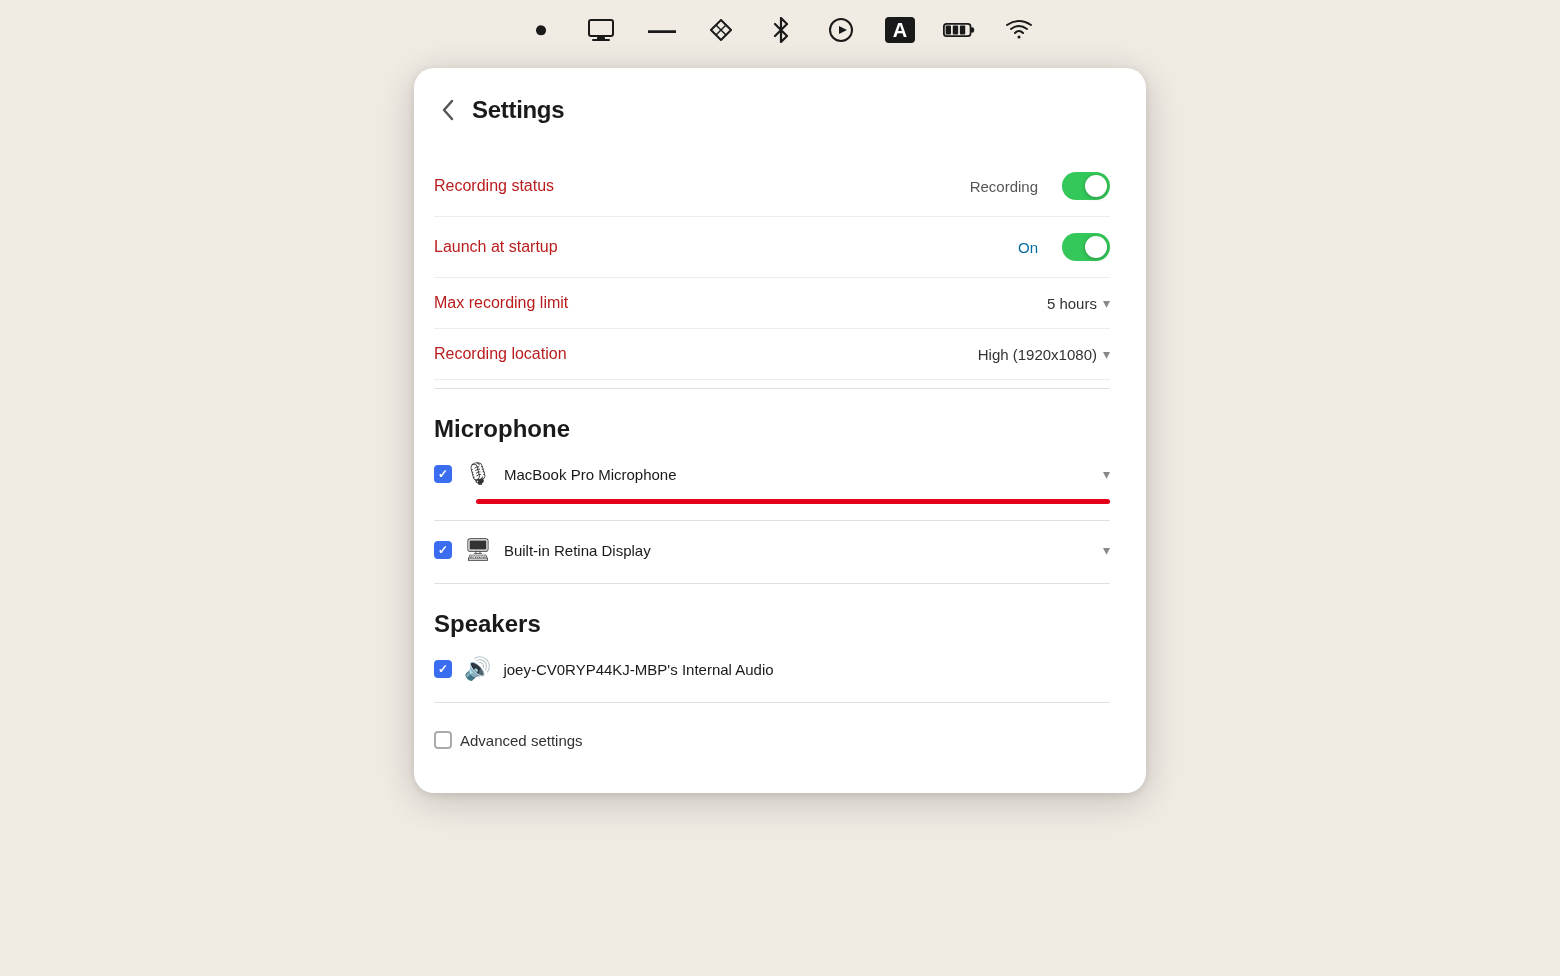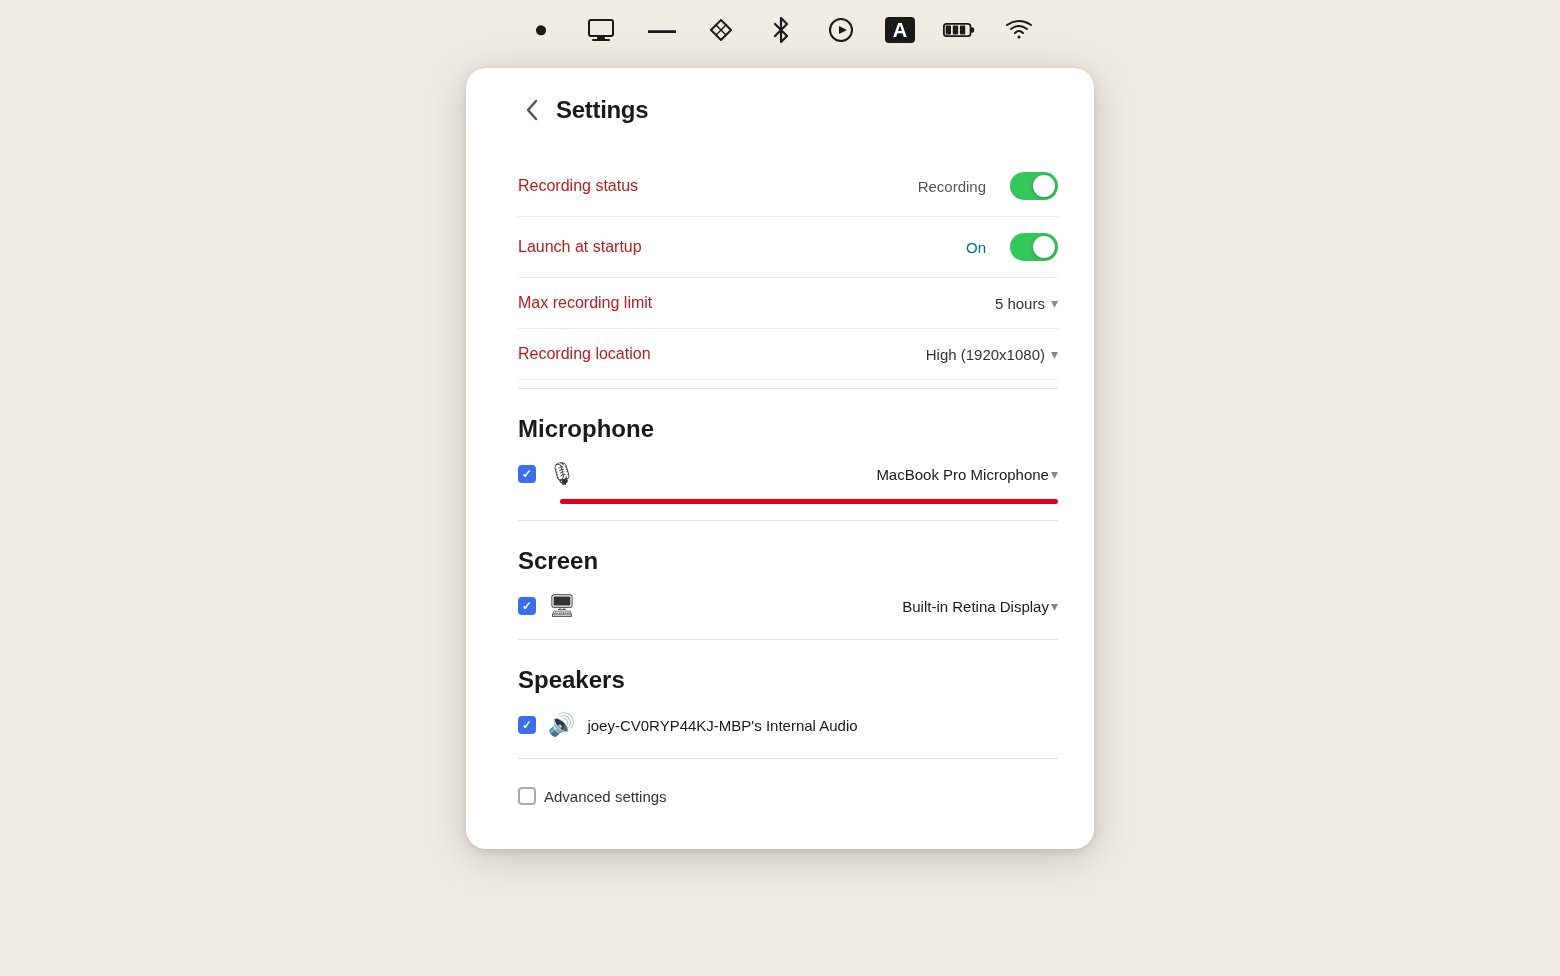--- a/index.html
+++ b/index.html
@@ -36,25 +36,25 @@
       color: #1a1a1a;
       cursor: pointer;
     }
 
     
     .settings-panel {
       position: absolute;
       top: 68px;
       left: 50%;
       transform: translateX(-50%);
-      width: 628px;
+      width: 732px;
       background: #ffffff;
       border-radius: 20px;
       box-shadow: 0 8px 40px rgba(0,0,0,0.18), 0 2px 8px rgba(0,0,0,0.10);
-      padding: 28px 36px 36px 52px;
+      padding: 28px 36px 36px 20px;
       min-height: 720px;
     }
 
     
     .settings-header {
       display: flex;
       align-items: center;
       gap: 10px;
       margin-bottom: 32px;
     }
@@ -201,21 +201,21 @@
 
     .device-icon {
       font-size: 22px;
       color: #333;
     }
 
     .device-dropdown {
       flex: 1;
       display: flex;
       align-items: center;
-      justify-content: flex-end;
+      justify-content: space-between;
       cursor: pointer;
     }
 
     .device-name {
       font-size: 15px;
       color: #1a1a1a;
       font-weight: 400;
     }
 
     
@@ -351,21 +351,20 @@
     <div class="device-dropdown">
       <span class="device-name">MacBook Pro Microphone</span>
       <span class="chevron-down">▾</span>
     </div>
   </div>
 
   <div class="audio-level-bar" style="width: calc(100% - 42px);"></div>
 
   <div class="section-divider" style="margin-top:16px;"></div>
 
-  <div class="section-header">Screen</div>
 
   <div class="device-row">
     <div class="checkbox checkbox-checked">
       <span class="checkmark">✓</span>
     </div>
     <span class="device-icon">🖥</span>
     <div class="device-dropdown">
       <span class="device-name">Built-in Retina Display</span>
       <span class="chevron-down">▾</span>
     </div>

